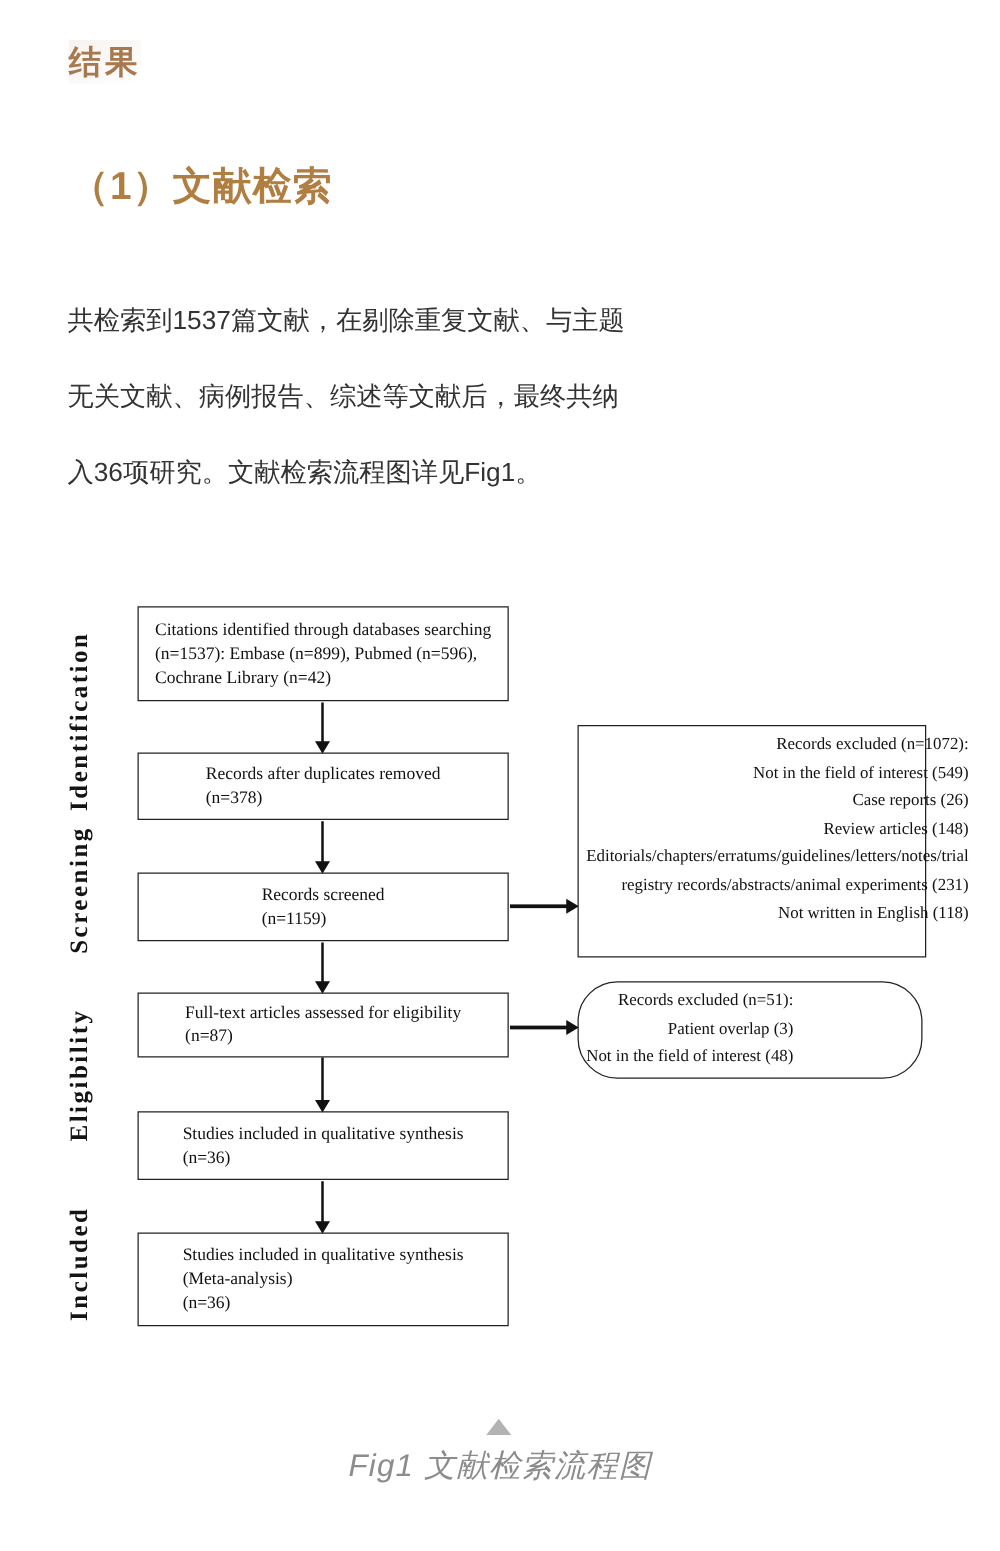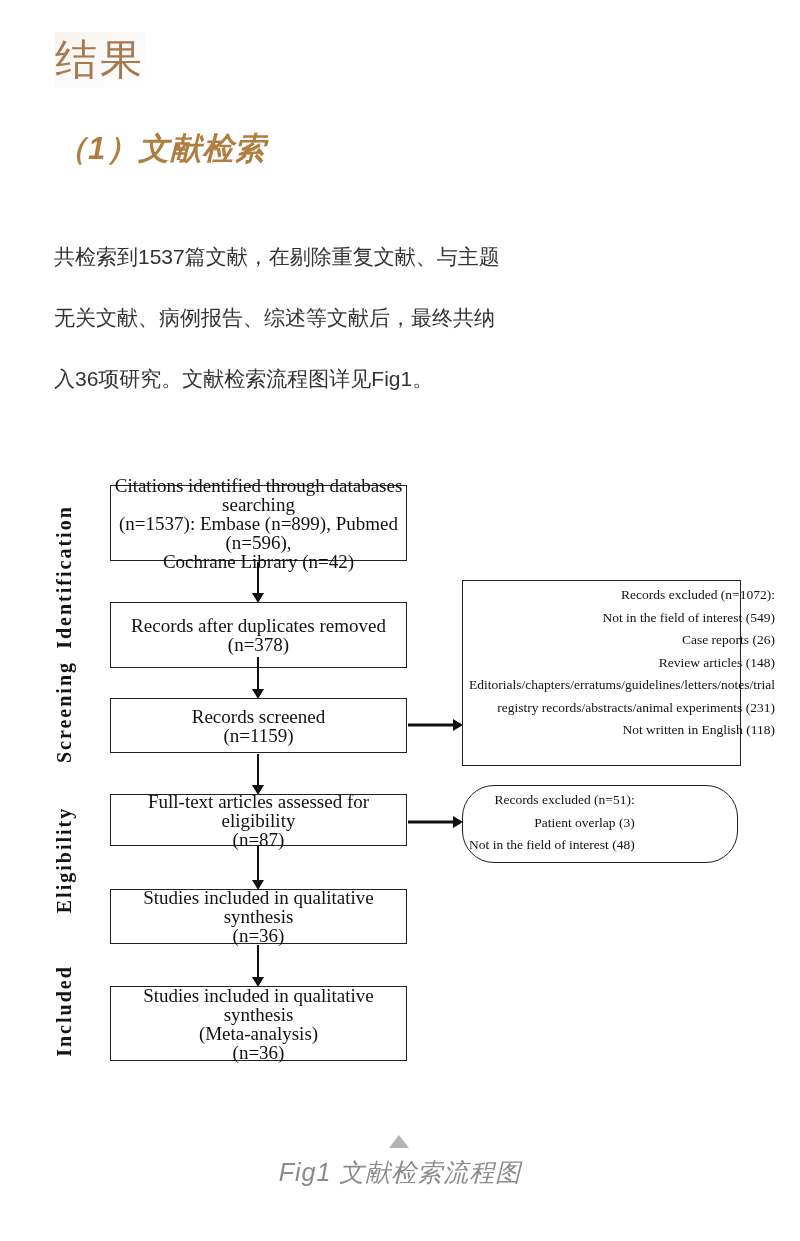--- a/index.html
+++ b/index.html
@@ -9,29 +9,28 @@
     width:800px; height:1241px;
     background:#ffffff;
     overflow:hidden;
     font-family:"Liberation Sans", sans-serif;
   }
 
   
   .doc-title {
     position:absolute; left:55px; top:32px;
     font-family:"Liberation Serif", serif;
-    font-size:42px; font-weight:normal; letter-spacing:3px;
+    font-size:26px; font-weight:bold; letter-spacing:3px;
     color:#a8784e;
     background:linear-gradient(150deg,#96684015,transparent);
   }
   .doc-heading {
     position:absolute; left:56px; top:128px;
     font-size:31px; font-weight:bold; letter-spacing:1px;
     color:#b17e41;
-    font-style:italic;
   }
   .doc-body {
     position:absolute; left:54px; top:226px; width:716px;
     font-size:21px; line-height:61px; color:#333333;
     white-space:pre-line;
   }
 
   
   .flowchart { position:absolute; left:0; top:460px; width:800px; height:620px; }
 
@@ -45,27 +44,27 @@
   #stage-identification { left:64px; top:117px; }
   #stage-screening      { left:64px; top:252px; }
   #stage-eligibility    { left:64px; top:400px; }
   #stage-included       { left:64px; top:551px; }
 
   .fc-box {
     position:absolute;
     border:1.5px solid #222222;
     background:#ffffff;
     font-family:"Liberation Serif", serif;
-    font-size:19px; line-height:19px; color:#111111;
+    font-size:14px; line-height:19px; color:#111111;
     display:flex; align-items:center; justify-content:center;
-    text-align:center; white-space:pre-line;
+    white-space:pre-line;
     overflow-wrap:break-word; padding:2px;
   }
   #box-citations   { left:110px; top:25px;  width:297px; height:76px; }
-  #box-duplicates  { left:110px; top:142px; width:297px; height:66px; }
+  #box-duplicates  { left:110px; top:142px; width:297px; height:54px; }
   #box-screened    { left:110px; top:238px; width:297px; height:55px; }
   #box-fulltext    { left:110px; top:334px; width:297px; height:52px; }
   #box-qualitative { left:110px; top:429px; width:297px; height:55px; }
   #box-meta        { left:110px; top:526px; width:297px; height:75px; }
 
   .fc-box.side {
     align-items:flex-start; justify-content:flex-start;
     text-align:right; padding:3px 6px;
     font-size:13.5px; line-height:22.5px;
   }

